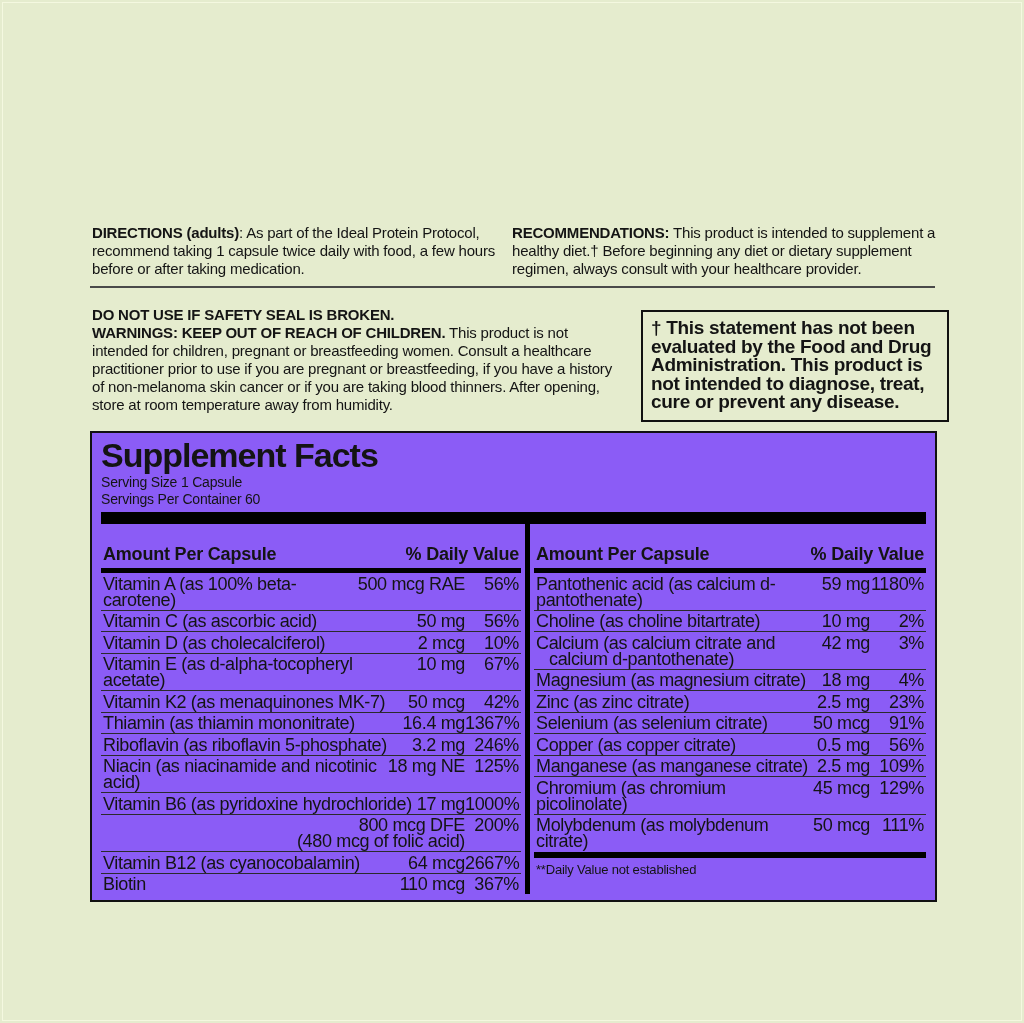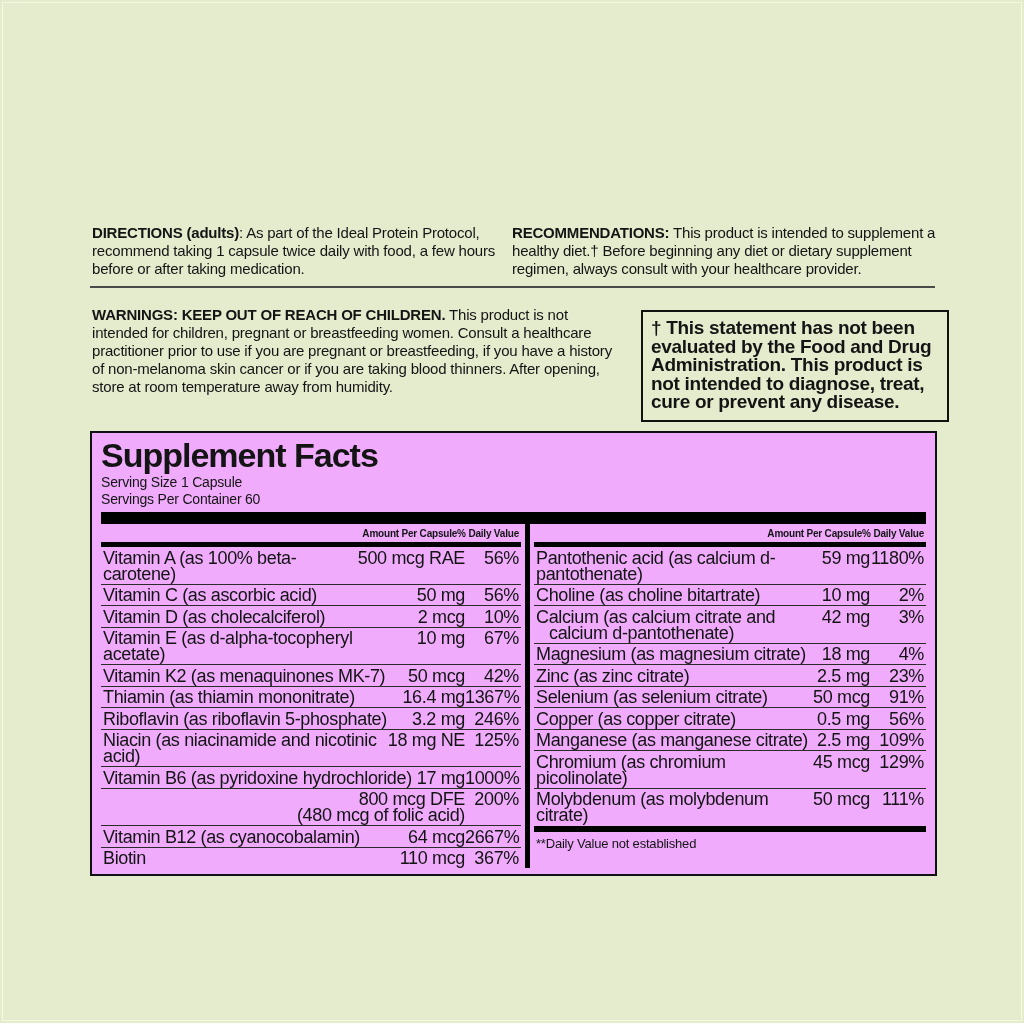--- a/index.html
+++ b/index.html
@@ -20,30 +20,30 @@
   #warnings .seal{font-weight:bold;}
   .fda-box{
     position:absolute;left:641px;top:310px;width:288px;
     border:2px solid #111;padding:7px 8px 8px;
     font-weight:bold;font-size:19px;line-height:18.5px;letter-spacing:-0.3px;
   }
 
   
   .sf{
     position:absolute;left:90px;top:431px;width:825px;
-    background:#f0abfc;border:2px solid #111;padding:4px 9px 6px;
+    background:#8b5cf6;border:2px solid #111;padding:4px 9px 6px;
   }
   .sf-title{font-size:34px;font-weight:bold;letter-spacing:-1px;line-height:37px;}
   .sf-serving{font-size:14px;line-height:16.5px;letter-spacing:-0.2px;}
   .bar-big{height:12px;background:#000;margin-top:5px;}
   .cols{display:flex;align-items:stretch;}
   .col-left{width:420px;}
   .col-divider{width:5px;background:#000;margin:0 4px;}
   .col-right{flex:1;min-width:0;}
-  .sf-head{display:flex;justify-content:flex-end;font-weight:bold;font-size:10px;padding:4px 2px 3px;letter-spacing:-0.2px;}
+  .sf-head{display:flex;justify-content:space-between;font-weight:bold;font-size:18px;padding:20px 2px 3px;letter-spacing:-0.2px;}
   .bar-small{height:5px;background:#000;}
   .sf-row{border-top:1.5px solid #2b2b2b;padding:2.5px 0 2px;font-size:18px;line-height:16px;letter-spacing:-0.35px;}
   .sf-row.first{border-top:none;}
   .sf-line{display:flex;align-items:flex-start;}
   .sf-name{flex:1;padding-left:2px;min-width:0;}
   .sf-name2{padding-left:13px;}
   .sf-amt{white-space:nowrap;margin-left:auto;text-align:right;}
   .sf-dv{width:54px;text-align:right;white-space:nowrap;padding-right:2px;}
   .sf-amt2{text-align:right;padding-right:56px;}
   .bar-end{height:6px;background:#000;margin-top:1px;}
@@ -54,20 +54,21 @@
 
 <div class="page-inner-border"></div>
 
 <p class="blk" id="directions"><b>DIRECTIONS (adults)</b><span>: As part of the Ideal Protein Protocol, recommend taking 1 capsule twice daily with food, a few hours before or after taking medication.</span></p>
 
 <p class="blk" id="recommendations"><b>RECOMMENDATIONS:</b><span> This product is intended to supplement a healthy diet.† Before beginning any diet or dietary supplement regimen, always consult with your healthcare provider.</span></p>
 
 <div class="rule"></div>
 
 <div class="blk" id="warnings">
+  <div class="seal">DO NOT USE IF SAFETY SEAL IS BROKEN.</div>
   <div><b>WARNINGS: KEEP OUT OF REACH OF CHILDREN.</b><span> This product is not intended for children, pregnant or breastfeeding women. Consult a healthcare practitioner prior to use if you are pregnant or breastfeeding, if you have a history of non-melanoma skin cancer or if you are taking blood thinners. After opening, store at room temperature away from humidity.</span></div>
 </div>
 
 <div class="fda-box"><span>† This statement has not been evaluated by the Food and Drug Administration. This product is not intended to diagnose, treat, cure or prevent any disease.</span></div>
 
 <div class="sf">
   <div class="sf-title">Supplement Facts</div>
   <div class="sf-serving">Serving Size 1 Capsule</div>
   <div class="sf-serving">Servings Per Container 60</div>
   <div class="bar-big"></div>

